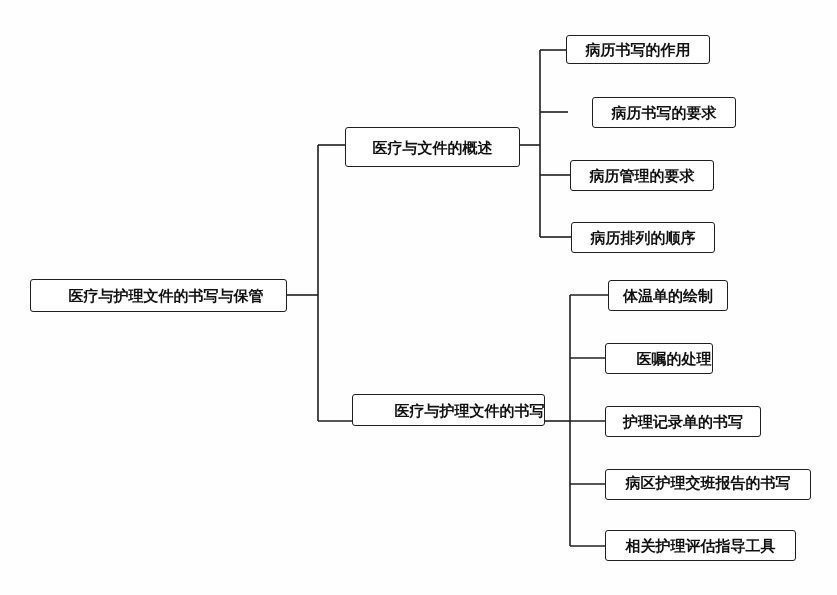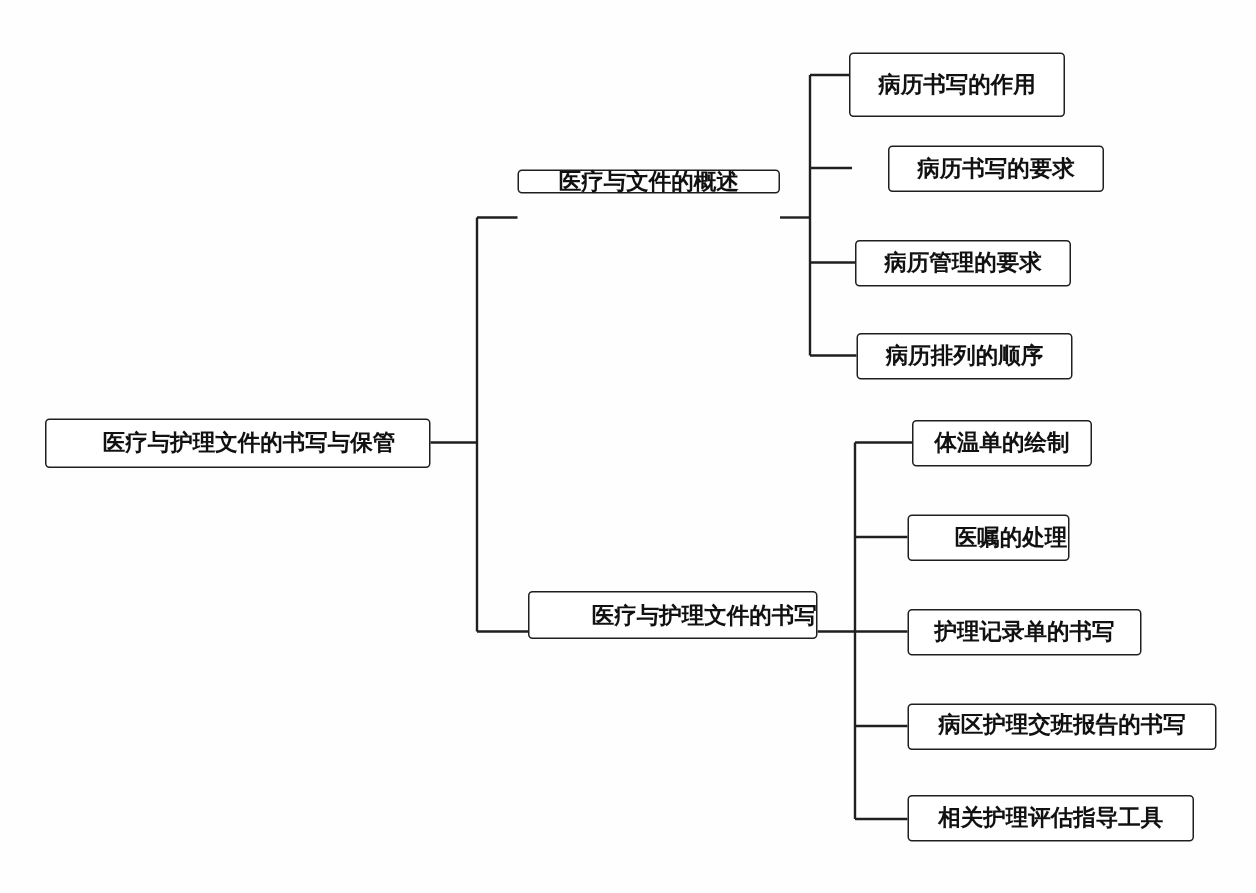--- a/index.html
+++ b/index.html
@@ -33,24 +33,24 @@
     align-items: center;
     justify-content: center;
     font-weight: bold;
     color: #111111;
     font-size: 15px;
     line-height: 1;
     white-space: nowrap;
     padding: 0 6px;
   }
   .node.root   { left: 30px;  top: 279px; width: 257px; height: 33px; padding-left: 21px; }
-  .node.b1     { left: 345px; top: 113px; width: 175px; height: 16px; text-align: right; }
+  .node.b1     { left: 345px; top: 127px; width: 175px; height: 40px; text-align: right; }
   .node.b2     { left: 352px; top: 394px; width: 193px; height: 32px; padding-left: 48px; }
 
-  .node.b1c0   { left: 566px; top: 35px;  width: 144px; height: 43px; }
+  .node.b1c0   { left: 566px; top: 35px;  width: 144px; height: 29px; }
   .node.b1c1   { left: 568px; top: 97px;  width: 144px; height: 31px; margin-left: 24px; }
   .node.b1c2   { left: 570px; top: 160px; width: 144px; height: 31px; }
   .node.b1c3   { left: 571px; top: 222px; width: 144px; height: 31px; }
 
   .node.b2c0   { left: 608px; top: 280px; width: 120px; height: 31px; }
   .node.b2c1   { left: 605px; top: 343px; width: 108px; height: 31px; padding-left: 36px; }
   .node.b2c2   { left: 605px; top: 406px; width: 156px; height: 31px; }
   .node.b2c3   { left: 605px; top: 469px; width: 206px; height: 31px; font-family: Liberation Mono, monospace; }
   .node.b2c4   { left: 605px; top: 530px; width: 191px; height: 31px; }
 </style>

